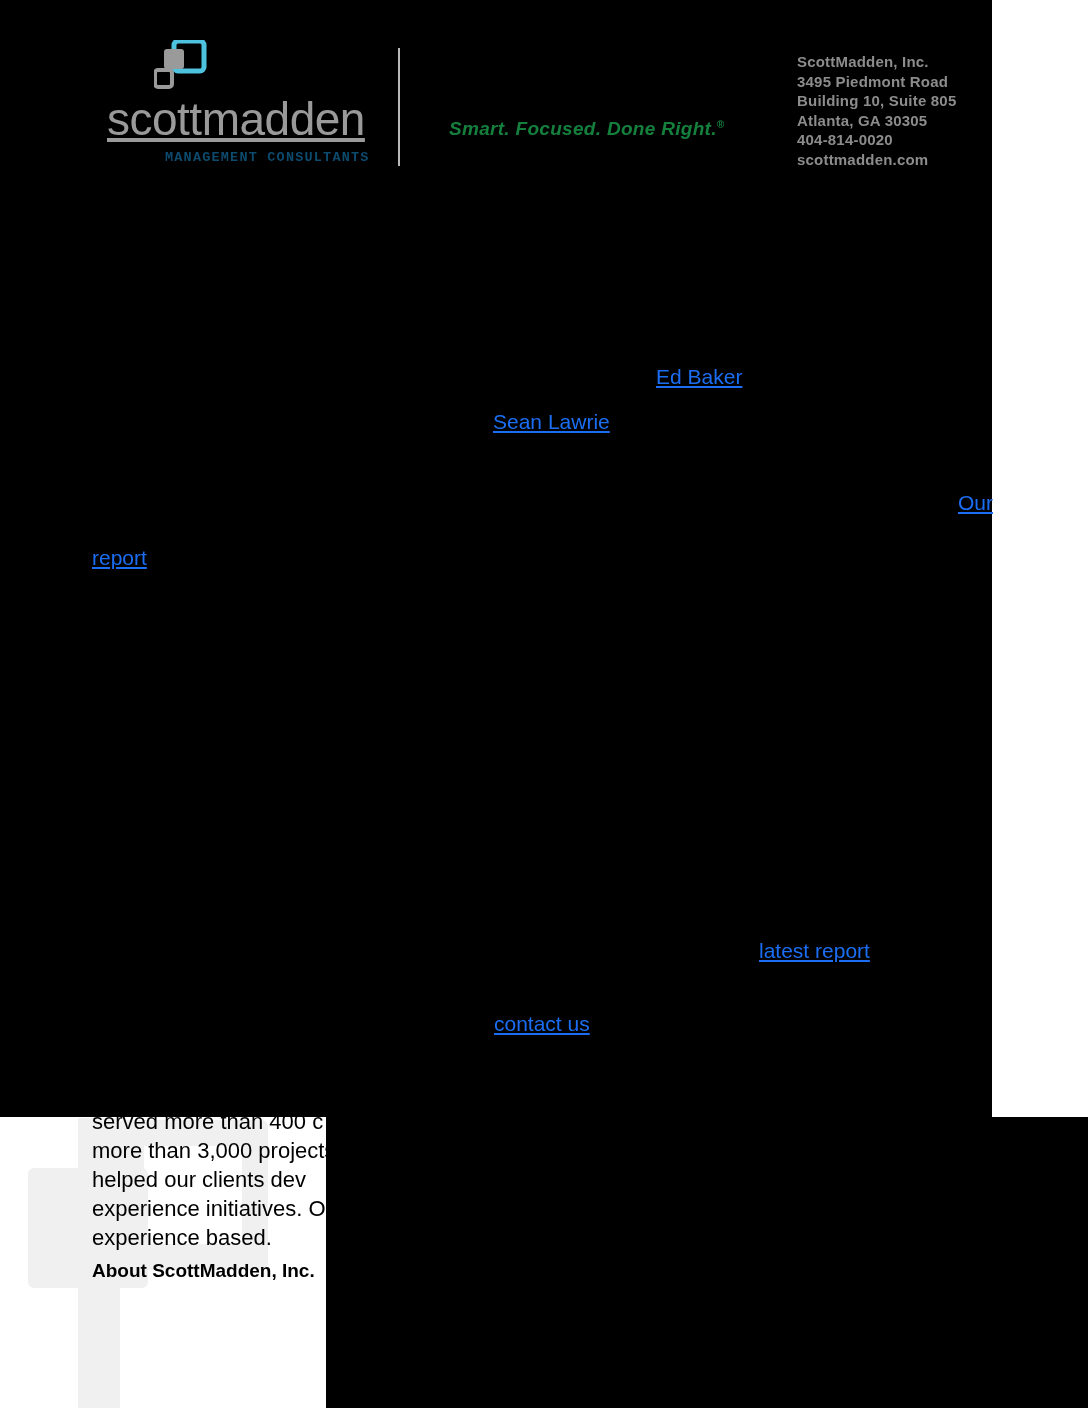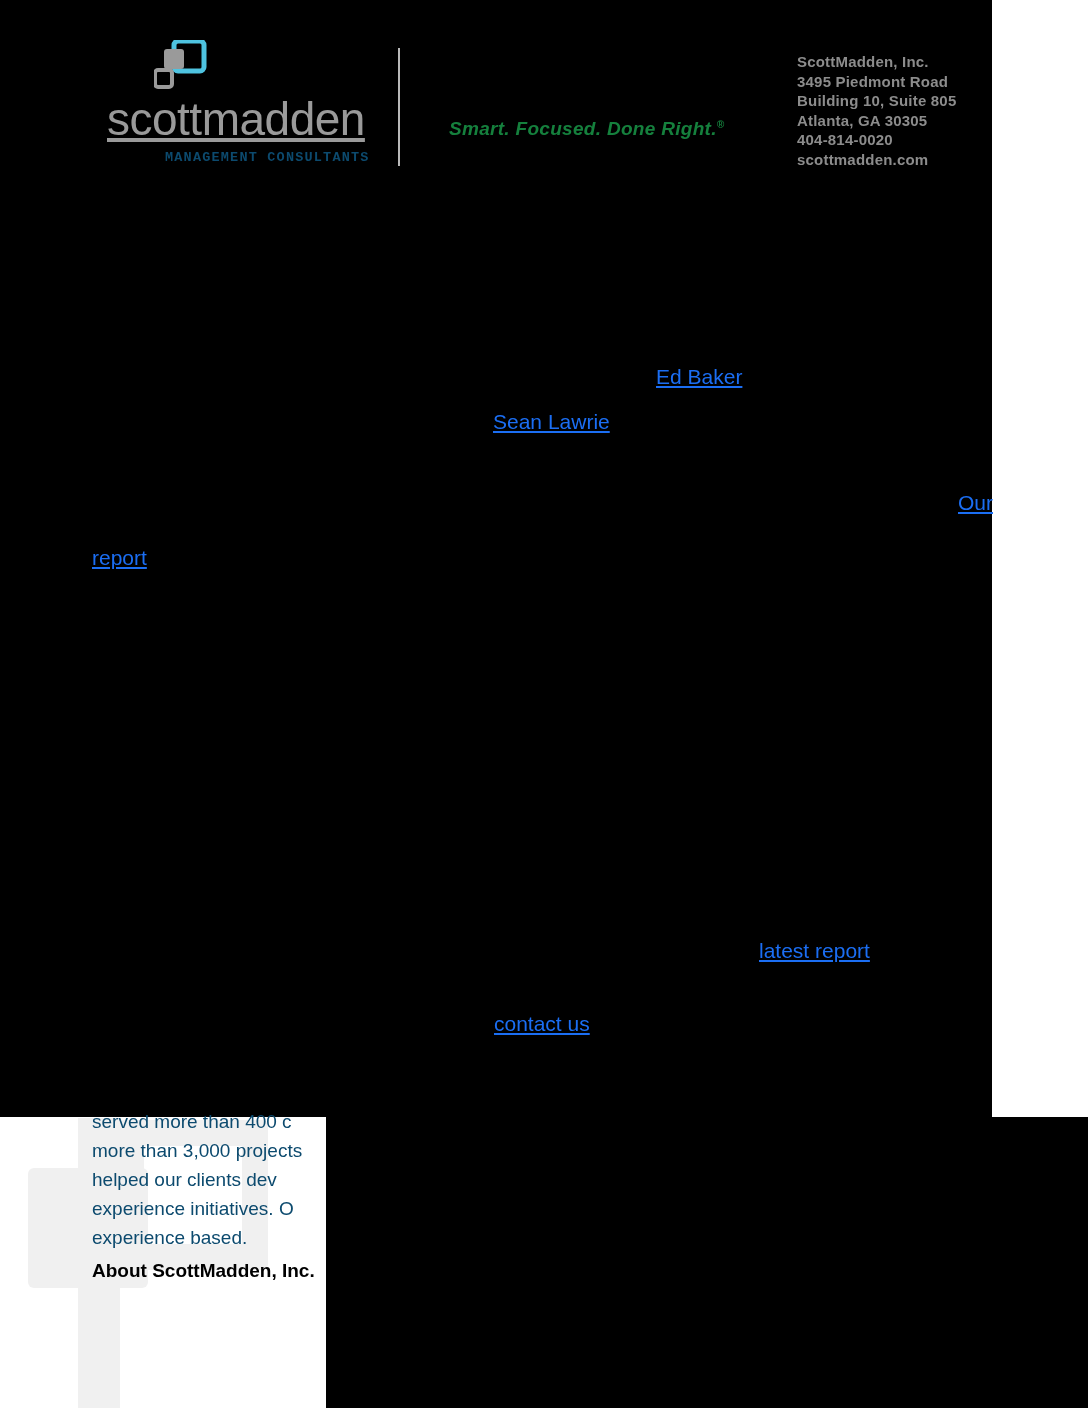--- a/index.html
+++ b/index.html
@@ -112,22 +112,22 @@
   .wm-a { left: 18px;  top: 58px;  width: 120px; height: 120px; border-radius: 6px; }
   .wm-b { left: 108px; top: 10px;  width: 150px; height: 150px; border-radius: 6px;
           background: none; border: 26px solid #f0f0f0; box-sizing: border-box; }
   .wm-c { left: 68px;  top: 140px; width: 42px;  height: 190px; background: #f0f0f0; }
   .wm-d { left: 68px;  top: 8px;   width: 42px;  height: 120px; background: #f0f0f0; }
 
   
   .body-text {
     position: absolute;
     z-index: 4;
-    color: #0c4a6e;
-    font-size: 19px;
+    color: #000000;
+    font-size: 22px;
     line-height: 29px;
   }
   #para-served { left: 92px; top: 1107px; width: 560px; text-align: justify; }
   #para-served div { white-space: nowrap; }
   #about-heading {
     left: 92px; top: 1256px;
     font-size: 19px; font-weight: 700; color: #000;
     white-space: nowrap;
   }
 

